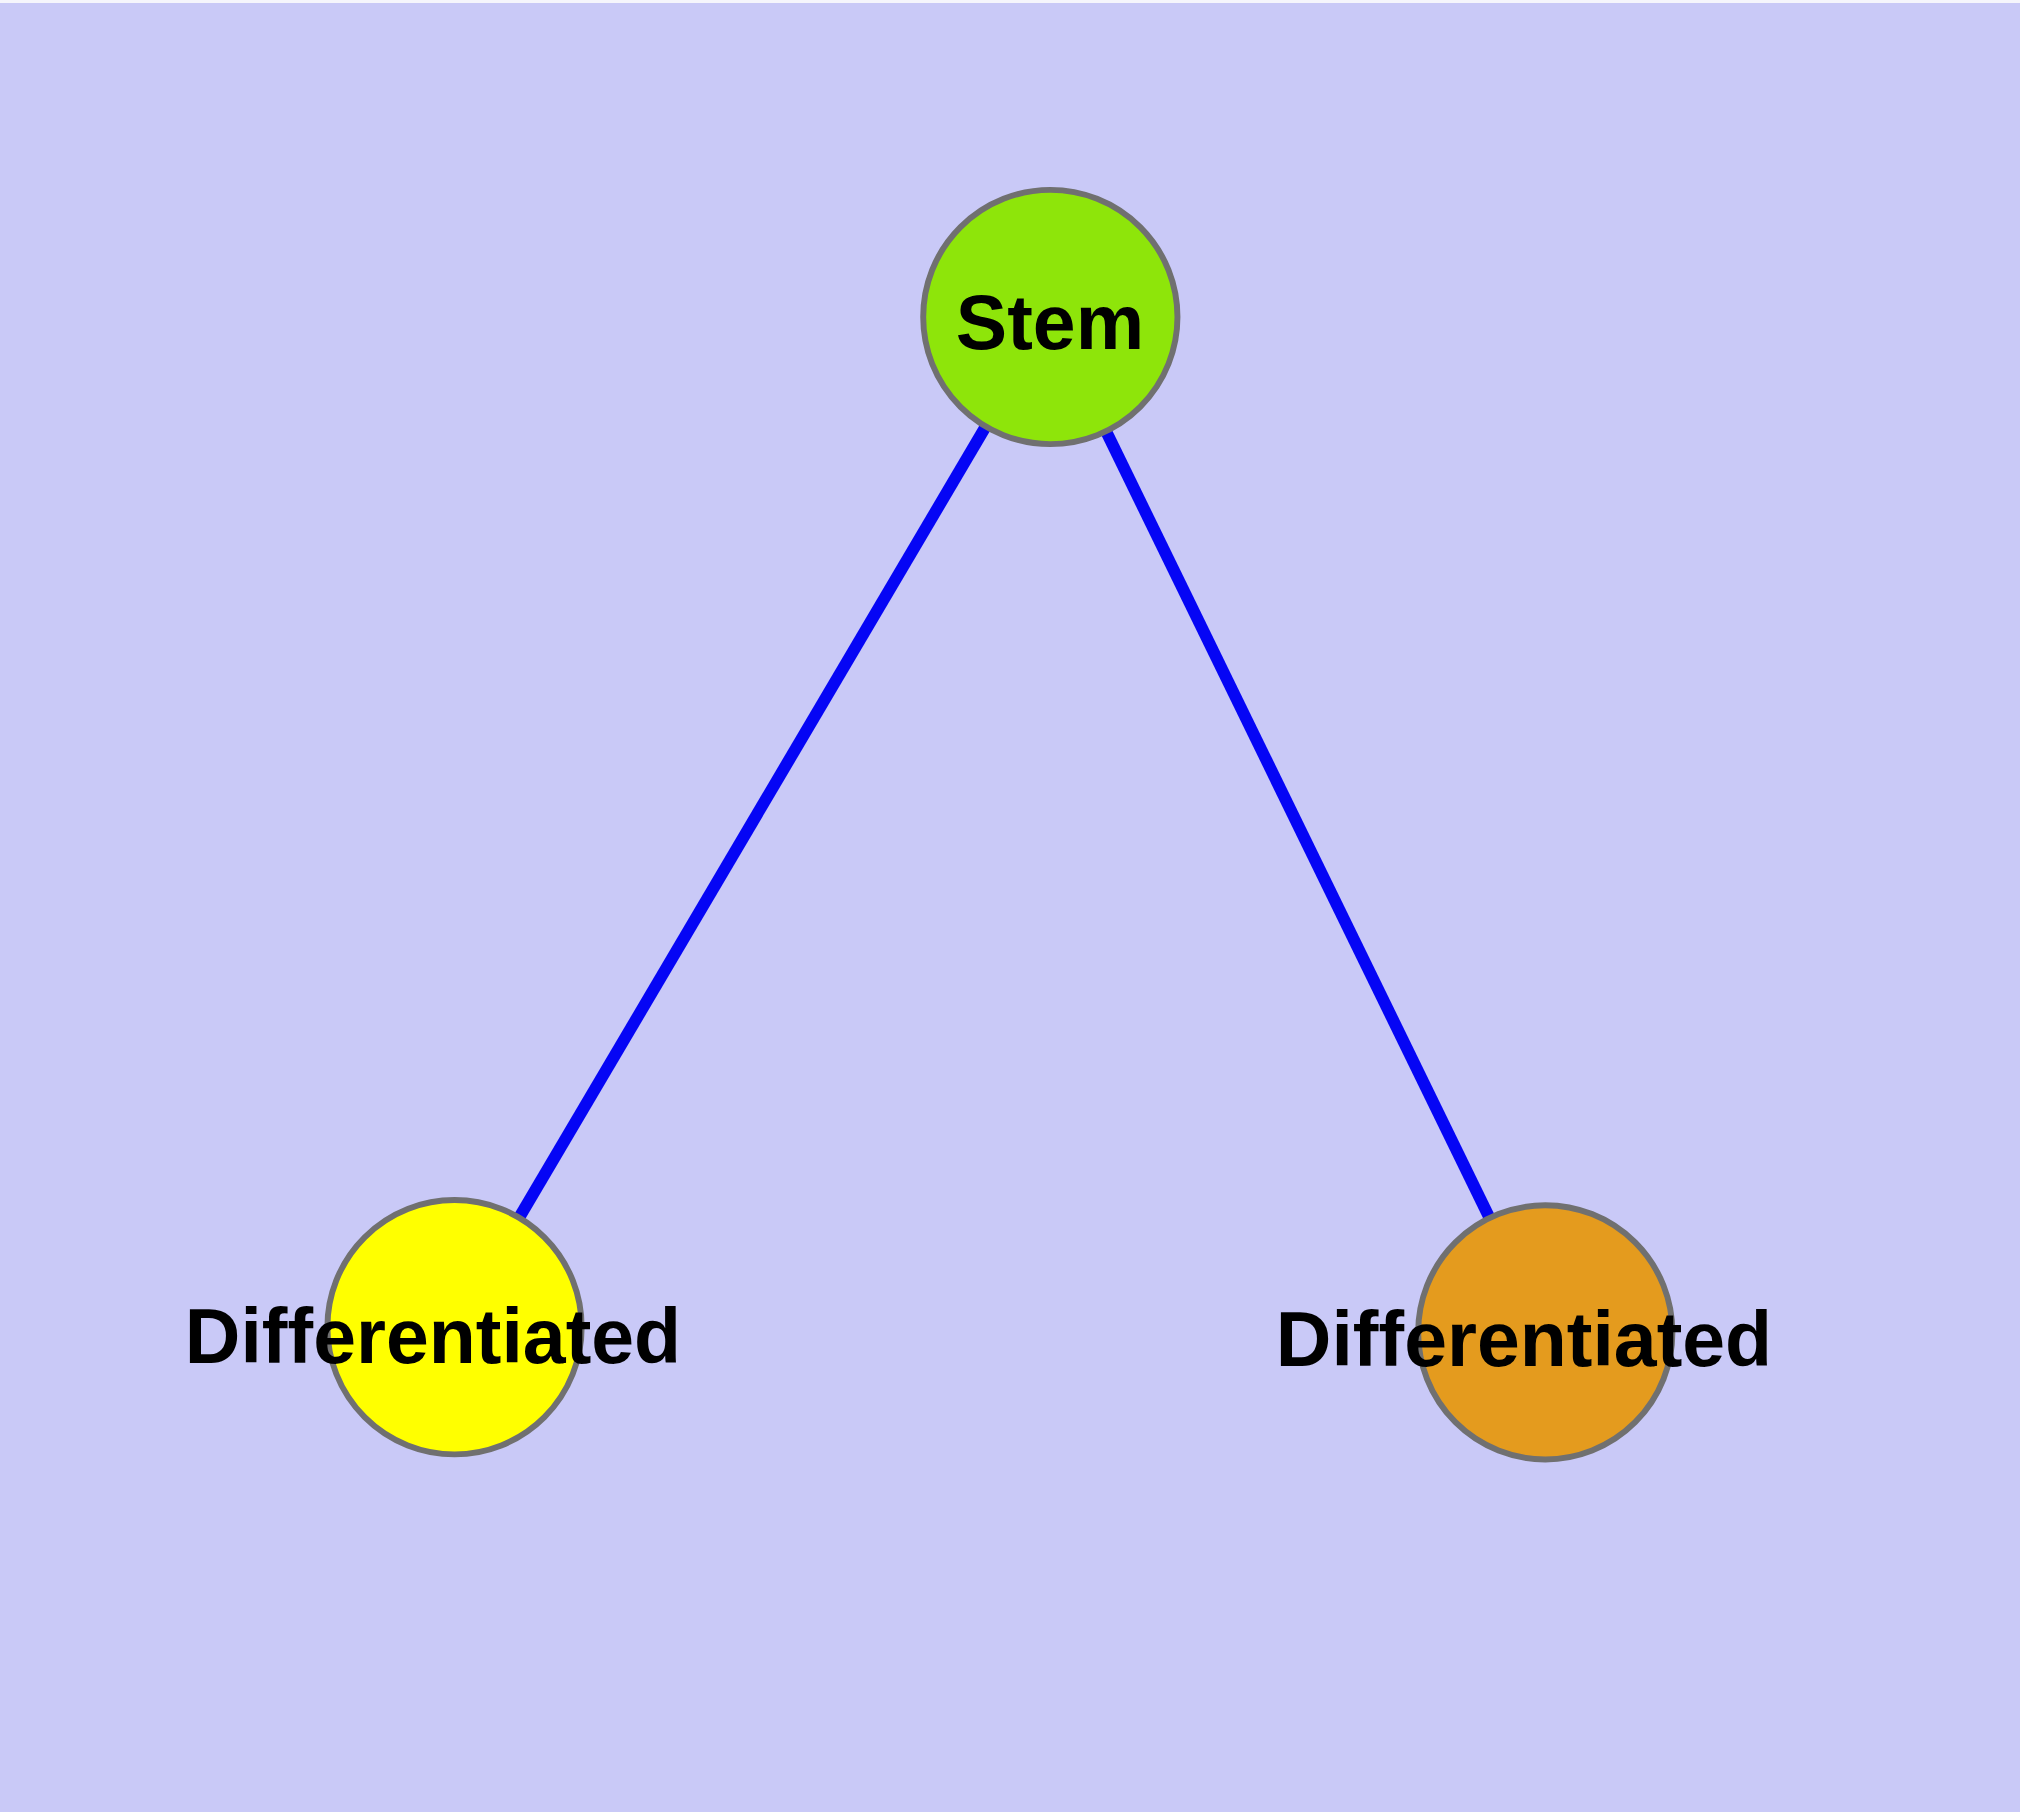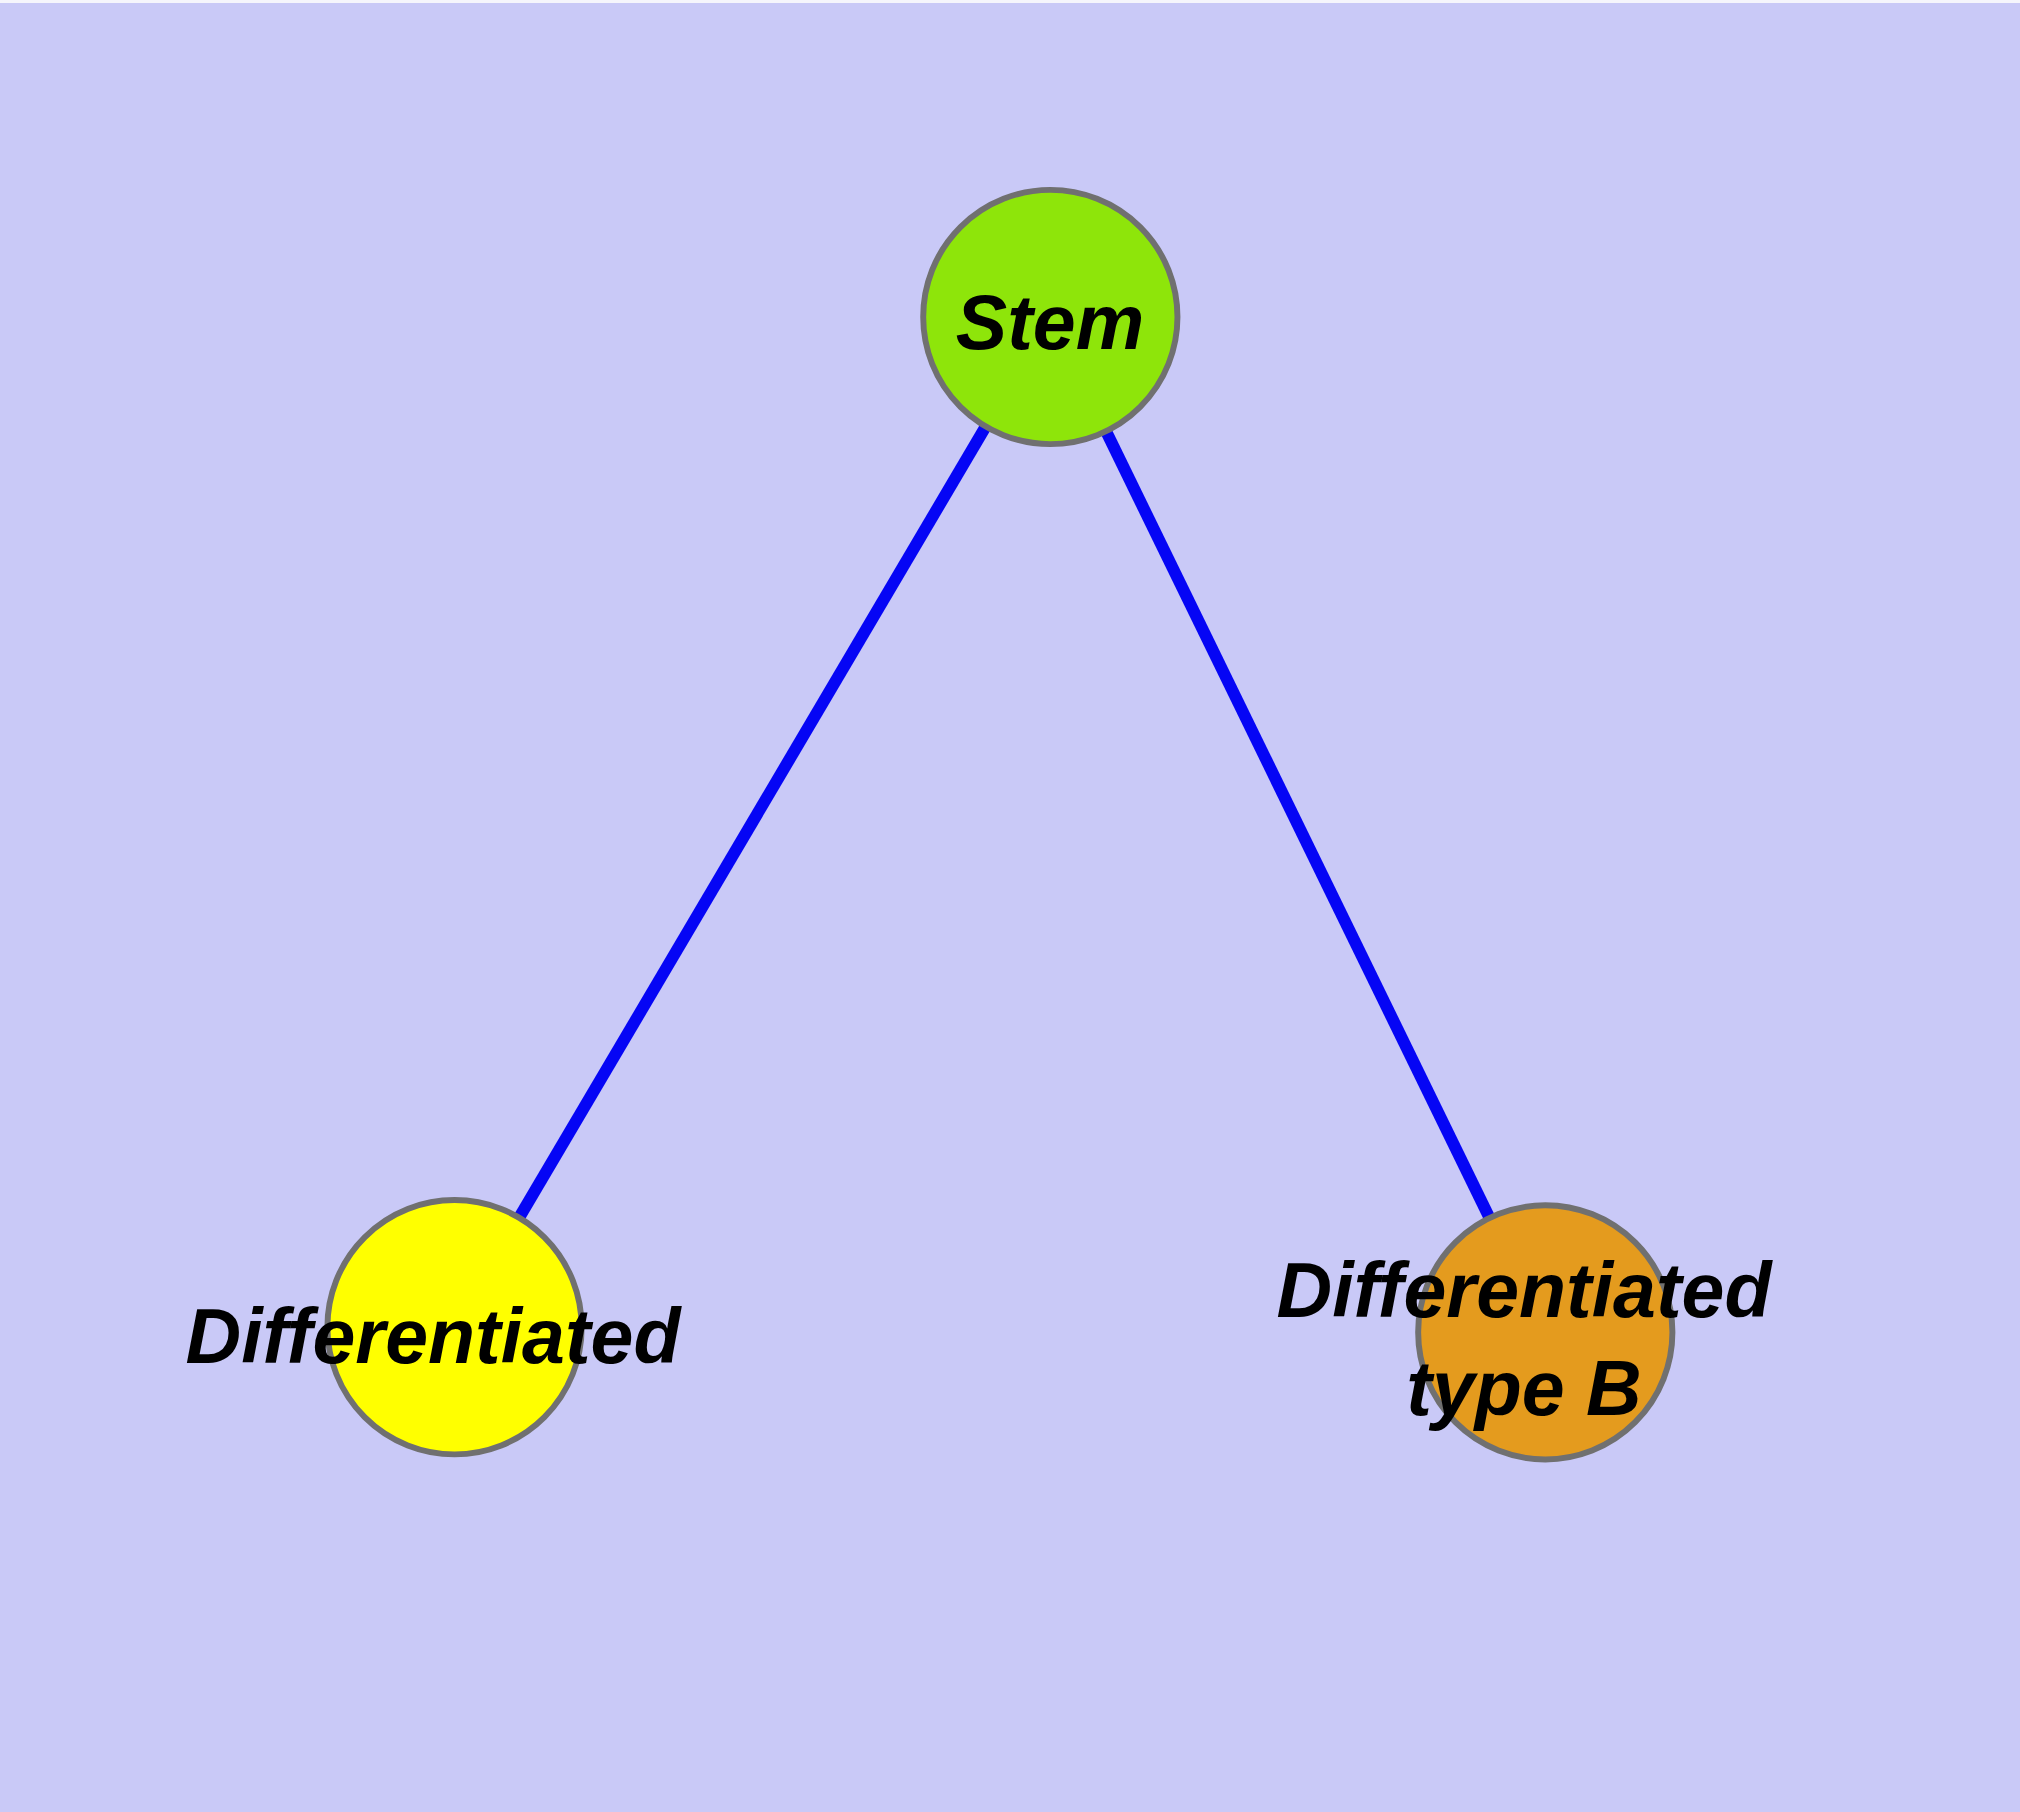--- a/index.html
+++ b/index.html
@@ -29,21 +29,21 @@
   .node-label {
     position: absolute;
     transform: translate(-50%, -50%);
     color: #000000;
     font-weight: bold;
     font-size: 77px;
     line-height: 98px;
     text-align: center;
     white-space: nowrap;
   }
-  .node-label span { display: block; font-style: italic; }
+  .node-label span { display: block; }
 </style>
 </head>
 <body>
 
 <div class="canvas">
 
   <div class="top-strip"></div>
 
   <svg class="graph-svg" width="2021" height="1812" viewBox="0 0 2384 2138">
 
@@ -61,17 +61,16 @@
   <div class="node-label" style="left: 1050px; top: 322px;">
     <span>Stem</span>
   </div>
 
   <div class="node-label" style="left: 433px; top: 1336px;">
     <span>Differentiated</span>
   </div>
 
   <div class="node-label" style="left: 1524px; top: 1339px;">
     <span>Differentiated</span>
-    <span>type B</span>
   </div>
 
 </div>
 
 
 </body></html>

